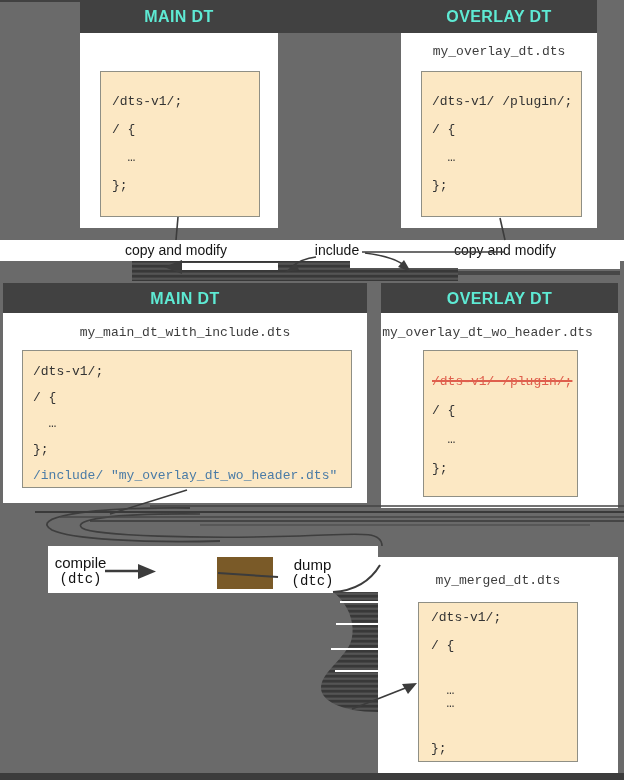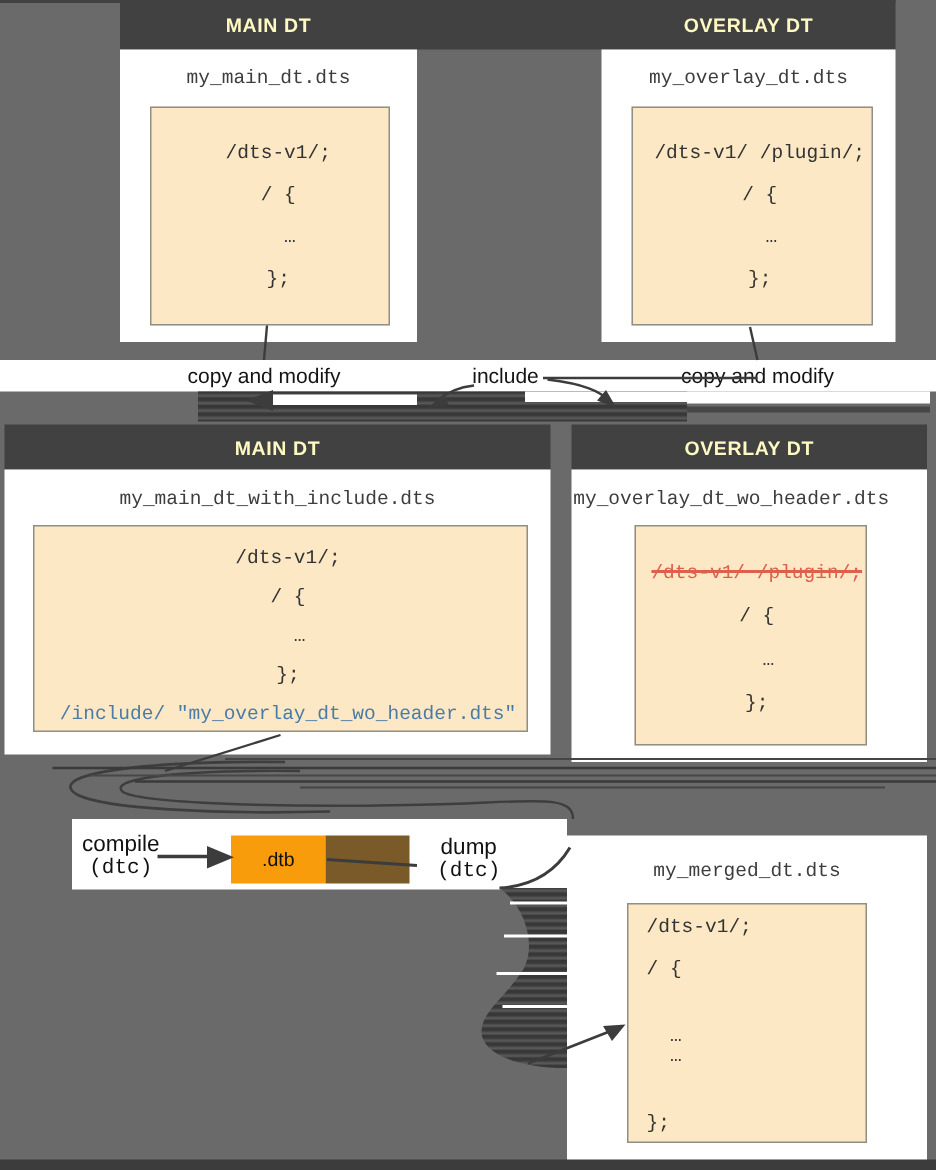--- a/index.html
+++ b/index.html
@@ -3,35 +3,34 @@
 <meta charset="utf-8">
 <style>
   html,body{margin:0;padding:0;}
   #stage{
     position:relative;width:624px;height:780px;
     background:#6a6a6a;overflow:hidden;
     font-family:"Liberation Sans",sans-serif;
   }
   .abs{position:absolute;}
   .hdr{
-    background:#414141;color:#fef9c3;font-weight:700;font-size:13px;
+    background:#414141;color:#5eead4;font-weight:700;font-size:16px;
     letter-spacing:.4px;text-align:center;
   }
   .body-white{background:#ffffff;}
   .filename{
     font-family:"Liberation Mono",monospace;font-size:13px;color:#3d3d3d;
     text-align:center;white-space:pre;
   }
   .codebox{
     background:#fce8c4;border:1px solid #8f8f85;box-sizing:border-box;
   }
   .cl{
     font-family:"Liberation Mono",monospace;font-size:13px;color:#333;
     white-space:pre;
-    text-align:center;
   }
   .lh28 .cl{line-height:28px;}
   .lh26 .cl{line-height:26px;}
   .lh29 .cl{line-height:29px;}
   .blue{color:#4a7ba6;}
   .struck{color:#df5f4d;text-decoration:line-through;text-decoration-thickness:2px;}
   .striplabel{font-size:14px;color:#141414;text-align:center;line-height:21px;white-space:nowrap;}
   .toollabel{font-size:15px;color:#111;text-align:center;line-height:17px;}
   .toolmono{font-family:"Liberation Mono",monospace;font-size:14px;}
   .dtbbox{
@@ -46,21 +45,20 @@
 <body>
 
 <div id="stage">
 
   <div class="abs" style="left:0;top:0;width:597px;height:2px;background:#414141;"></div>
   <div class="abs hdr" style="left:80px;top:0;width:517px;height:33px;"></div>
   <div class="abs hdr" style="left:80px;top:0;width:198px;height:33px;line-height:34px;background:transparent;">MAIN DT</div>
   <div class="abs hdr" style="left:401px;top:0;width:196px;height:33px;line-height:34px;background:transparent;">OVERLAY DT</div>
 
   <div class="abs body-white" style="left:80px;top:33px;width:198px;height:195px;">
-    <div class="abs filename" style="left:0;top:11px;width:198px;">my_main_dt.dts</div>
     <div class="abs codebox lh28" style="left:20px;top:38px;width:160px;height:146px;padding:16px 0 0 11px;">
       <div class="cl">/dts-v1/;</div>
       <div class="cl">/ {</div>
       <div class="cl">  …</div>
       <div class="cl">};</div>
     </div>
   </div>
 
   <div class="abs body-white" style="left:401px;top:33px;width:196px;height:195px;">
     <div class="abs filename" style="left:0;top:11px;width:196px;">my_overlay_dt.dts</div>
@@ -99,21 +97,20 @@
       <div class="cl">  …</div>
       <div class="cl">};</div>
     </div>
   </div>
 
   <div class="abs body-white" style="left:48px;top:546px;width:330px;height:47px;text-decoration:underline;">
     <div class="abs toollabel" style="left:0px;top:8px;width:65px;">
       <div>compile</div>
       <div class="toolmono">(dtc)</div>
     </div>
-    <div class="abs dtbbox" style="left:106px;top:11px;width:63px;height:32px;">.dtb</div>
     <div class="abs brownbox" style="left:169px;top:11px;width:56px;height:32px;"></div>
     <div class="abs toollabel" style="left:232px;top:10px;width:65px;">
       <div>dump</div>
       <div class="toolmono">(dtc)</div>
     </div>
   </div>
 
   <div class="abs hdr" style="left:378px;top:526px;width:240px;height:31px;line-height:32px;margin-top:44px;">MERGED DT</div>
   <div class="abs body-white" style="left:378px;top:557px;width:240px;height:272px;">
     <div class="abs filename" style="left:0;top:16px;width:240px;">my_merged_dt.dts</div>

